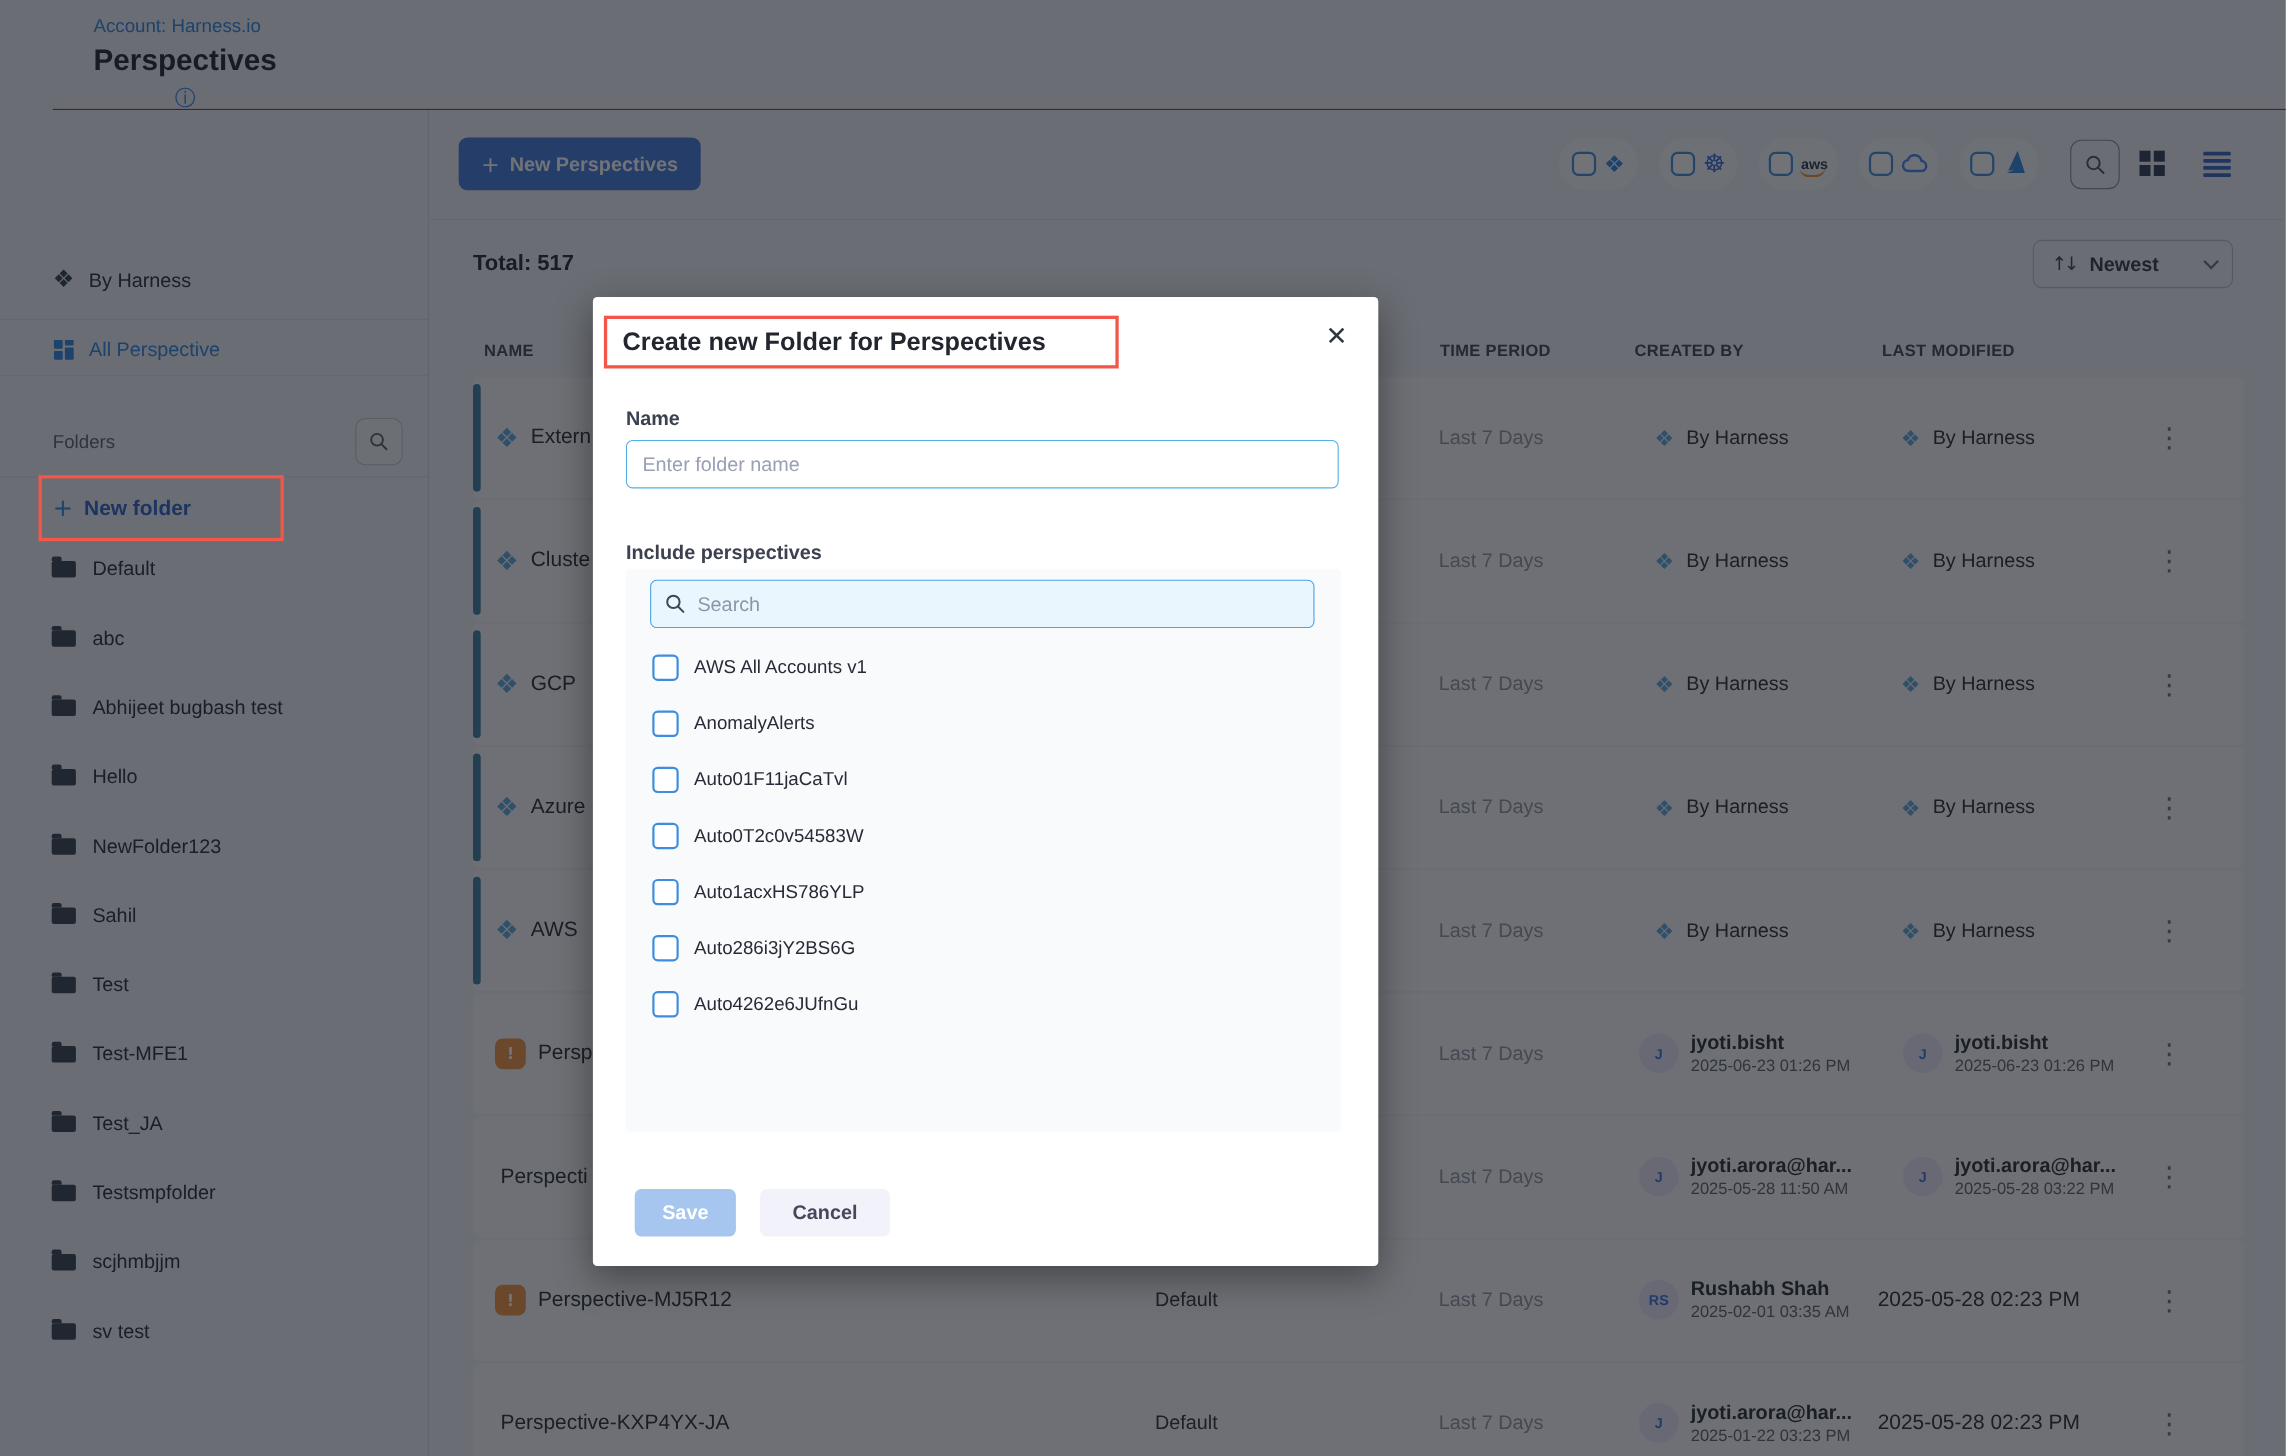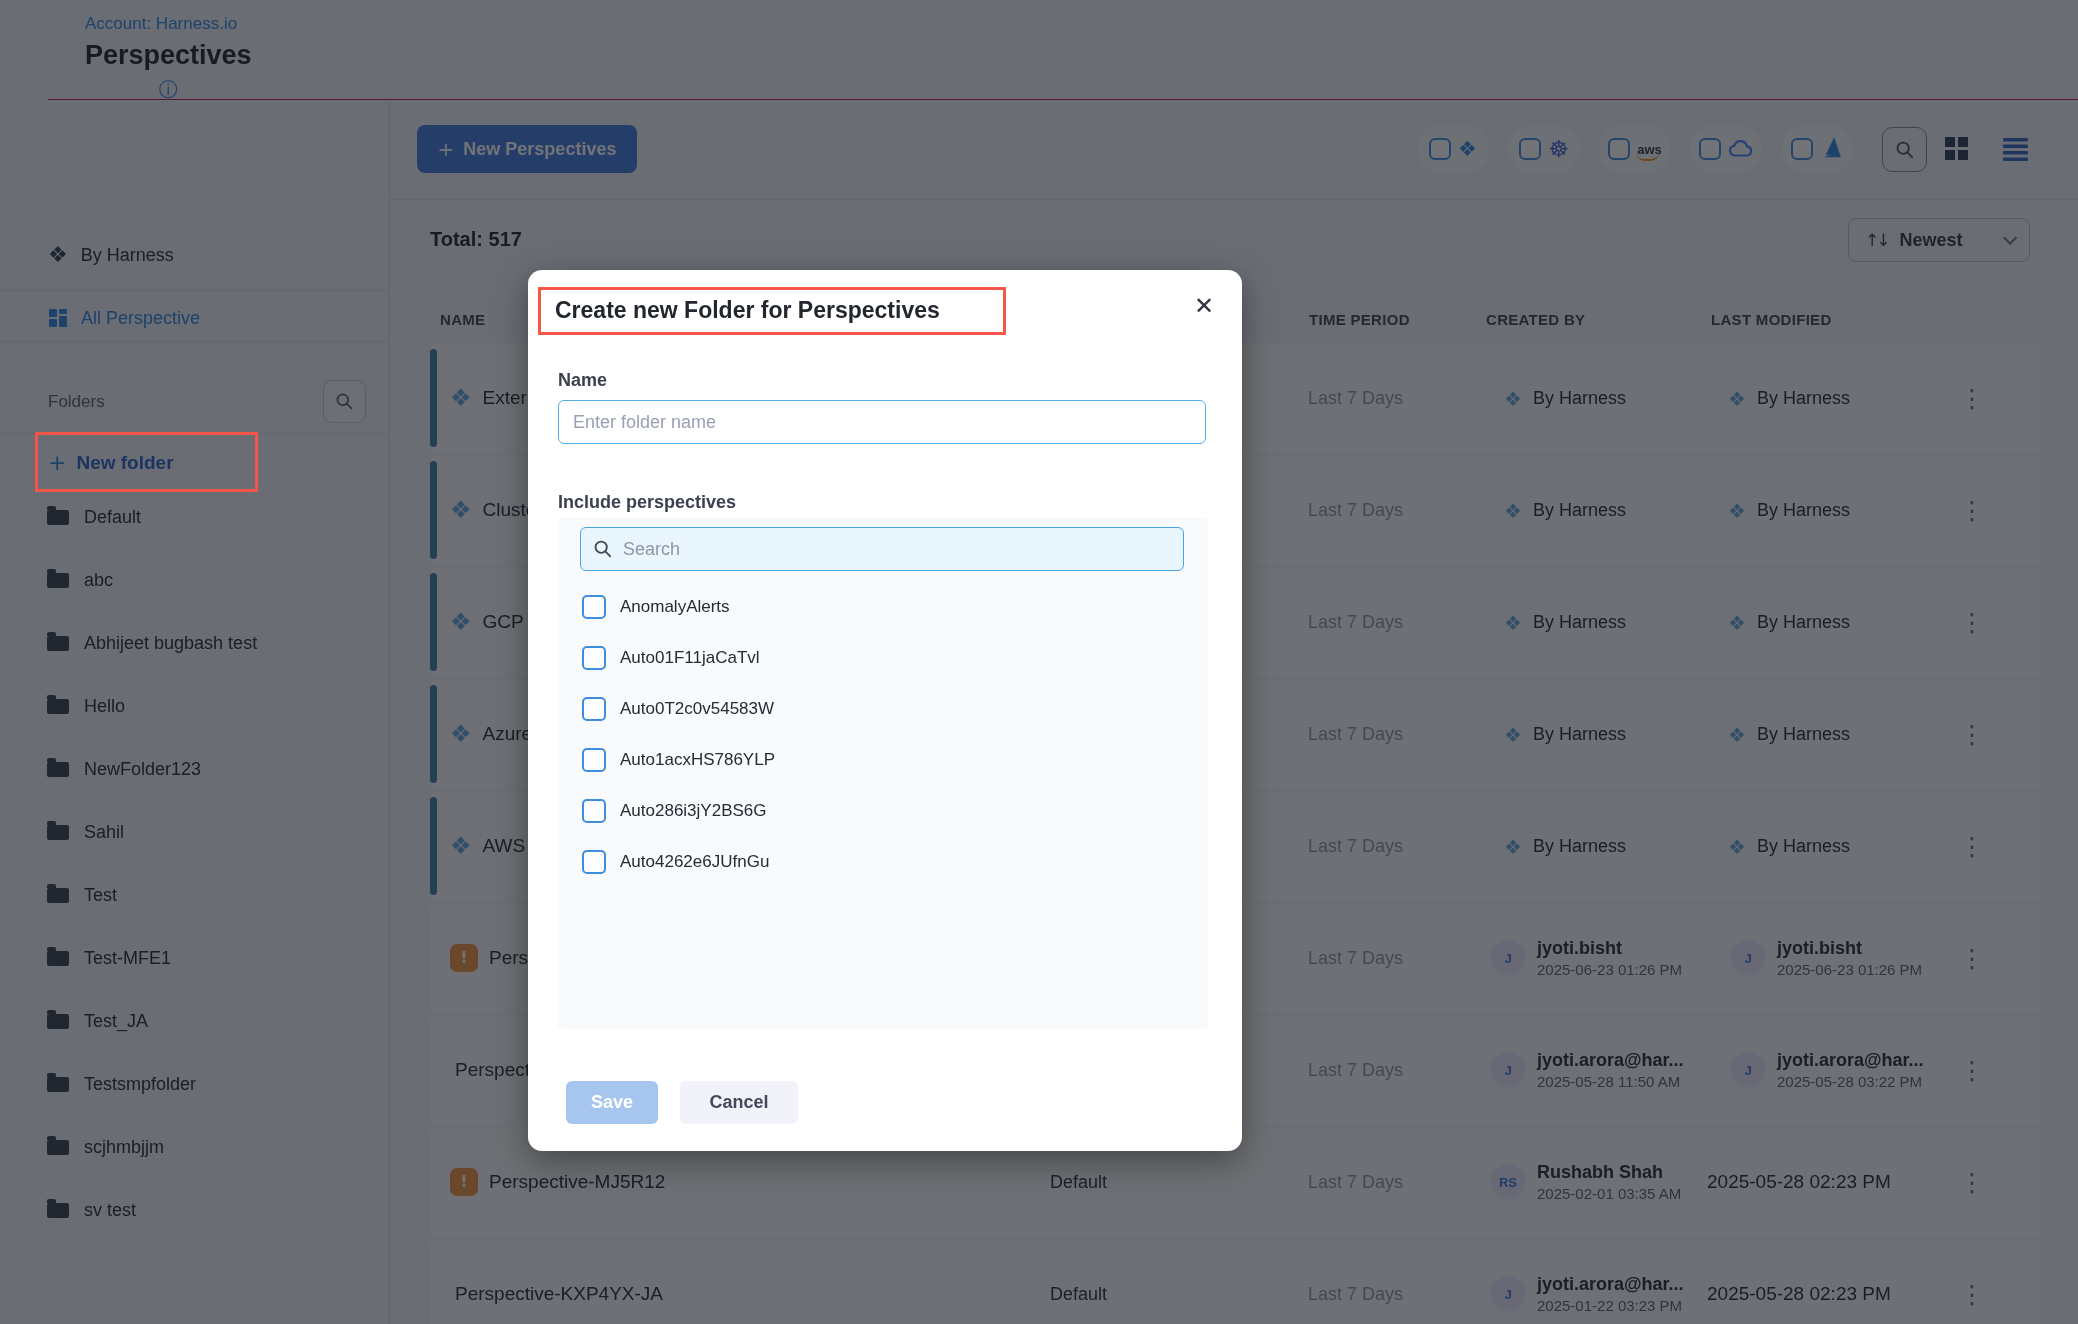--- a/index.html
+++ b/index.html
@@ -76,21 +76,21 @@
   .byh-icon{font-size:20px;color:#5ea8dc;}
   .byh-label{font-size:18px;font-weight:500;color:#262b33;}
   .avatar{width:36px;height:36px;border-radius:50%;background:#e9e7f9;display:flex;align-items:center;justify-content:center;font-size:13px;font-weight:700;color:#3b74d9;flex:0 0 auto;}
   .stack .nm{font-size:18px;font-weight:600;color:#262b33;line-height:1.3;}
   .stack .tm{font-size:15px;color:#5a5f6b;line-height:1.3;}
   .mod-date{font-size:19px;color:#262b33;}
   .kebab{left:1522px;width:40px;justify-content:center;font-size:25px;color:#6a7080;}
 
   
   #dim{position:absolute;inset:0;background:rgba(18,22,29,0.60);z-index:50;pointer-events:none;}
-  #modal{position:absolute;left:528px;top:270px;width:714px;height:881px;background:#fff;border-radius:14px;box-shadow:0 10px 34px rgba(0,0,0,0.38);z-index:60;}
+  #modal{position:absolute;left:539px;top:270px;width:714px;height:881px;background:#fff;border-radius:4px;box-shadow:0 10px 34px rgba(0,0,0,0.38);z-index:60;}
   #modal-title{position:absolute;left:27px;top:27px;font-size:23px;font-weight:600;color:#22262e;}
   #modal-close{position:absolute;right:28px;top:24px;font-size:24px;color:#30353f;cursor:pointer;}
   .field-label{position:absolute;left:30px;font-size:18px;font-weight:600;color:#3c4150;}
   #name-label{top:100px;}
   #folder-name-input{position:absolute;left:30px;top:130px;width:648px;height:44px;border:1.5px solid #54aee8;border-radius:6px;padding:0 14px;font-size:18px;font-family:inherit;color:#2a2f3a;outline:none;background:#fff;}
   #folder-name-input::placeholder{color:#99a0b4;}
   #include-label{top:222px;}
   #persp-panel{position:absolute;left:30px;top:247px;width:650px;height:512px;background:#f8fafc;border-radius:4px;overflow:hidden;}
   #modal-search{position:absolute;left:22px;top:10px;width:604px;height:44px;background:#eaf6fe;border:1.5px solid #47a5e2;border-radius:6px;display:flex;align-items:center;gap:10px;padding:0 12px;}
   #modal-search input{flex:1;border:none;background:transparent;outline:none;font-size:18px;font-family:inherit;color:#8b5cf6;}
@@ -453,20 +453,24 @@
     <div id="modal-search">
       <svg width="20" height="20" viewBox="0 0 22 22">
           <circle cx="9" cy="9" r="6.2" fill="none" stroke="#3f4656" stroke-width="2"></circle>
           <line x1="13.6" y1="13.6" x2="19" y2="19" stroke="#3f4656" stroke-width="2" stroke-linecap="round"></line>
         </svg>
       <input placeholder="Search" style="">
     </div>
     <div id="persp-items">
         <div class="persp-item">
           <span class="cbx2"></span>
+          <span class="plabel">AWS All Accounts v1</span>
+        </div>
+        <div class="persp-item">
+          <span class="cbx2"></span>
           <span class="plabel">AnomalyAlerts</span>
         </div>
         <div class="persp-item">
           <span class="cbx2"></span>
           <span class="plabel">Auto01F11jaCaTvl</span>
         </div>
         <div class="persp-item">
           <span class="cbx2"></span>
           <span class="plabel">Auto0T2c0v54583W</span>
         </div>

